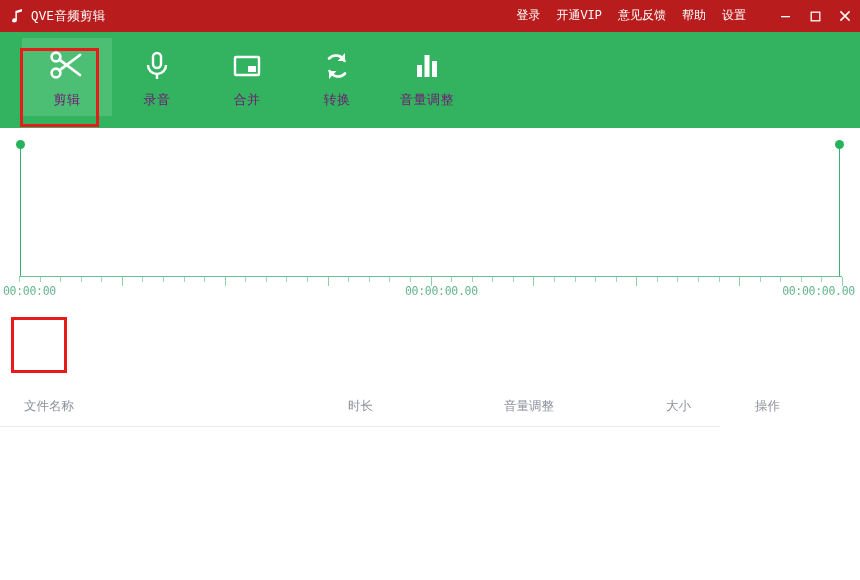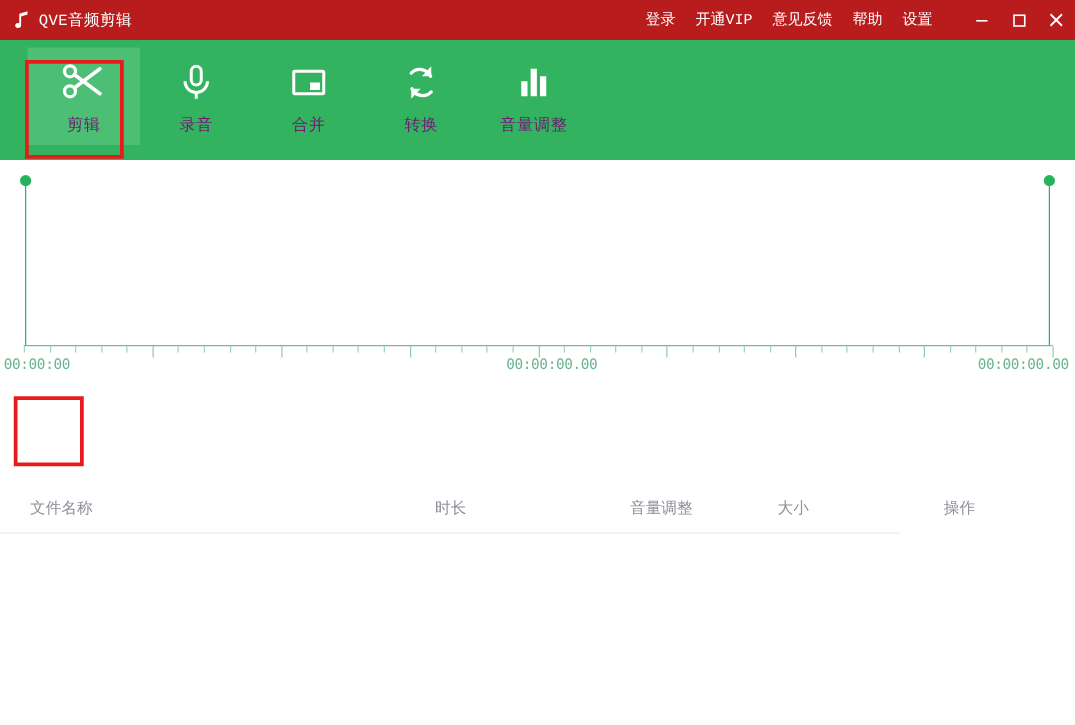--- a/index.html
+++ b/index.html
@@ -336,21 +336,21 @@
     
 
     
   </div>
 
   <div class="filetable">
     <div class="table-head">
       <span class="th" style="left:24px">文件名称</span>
       <span class="th" style="left:348px">时长</span>
       <span class="th" style="left:504px">音量调整</span>
-      <span class="th" style="left:622px">大小</span>
+      <span class="th" style="left:666px">大小</span>
       <span class="th" style="left:755px">操作</span>
     </div>
     <div class="table-body"></div>
   </div>
 
   <div class="redbox" id="redbox-edit" style="border-color: rgb(232, 27, 27);"></div>
   <div class="redbox" id="redbox-add" style="border-color: rgb(232, 27, 27);"></div>
 
 </div>
 

